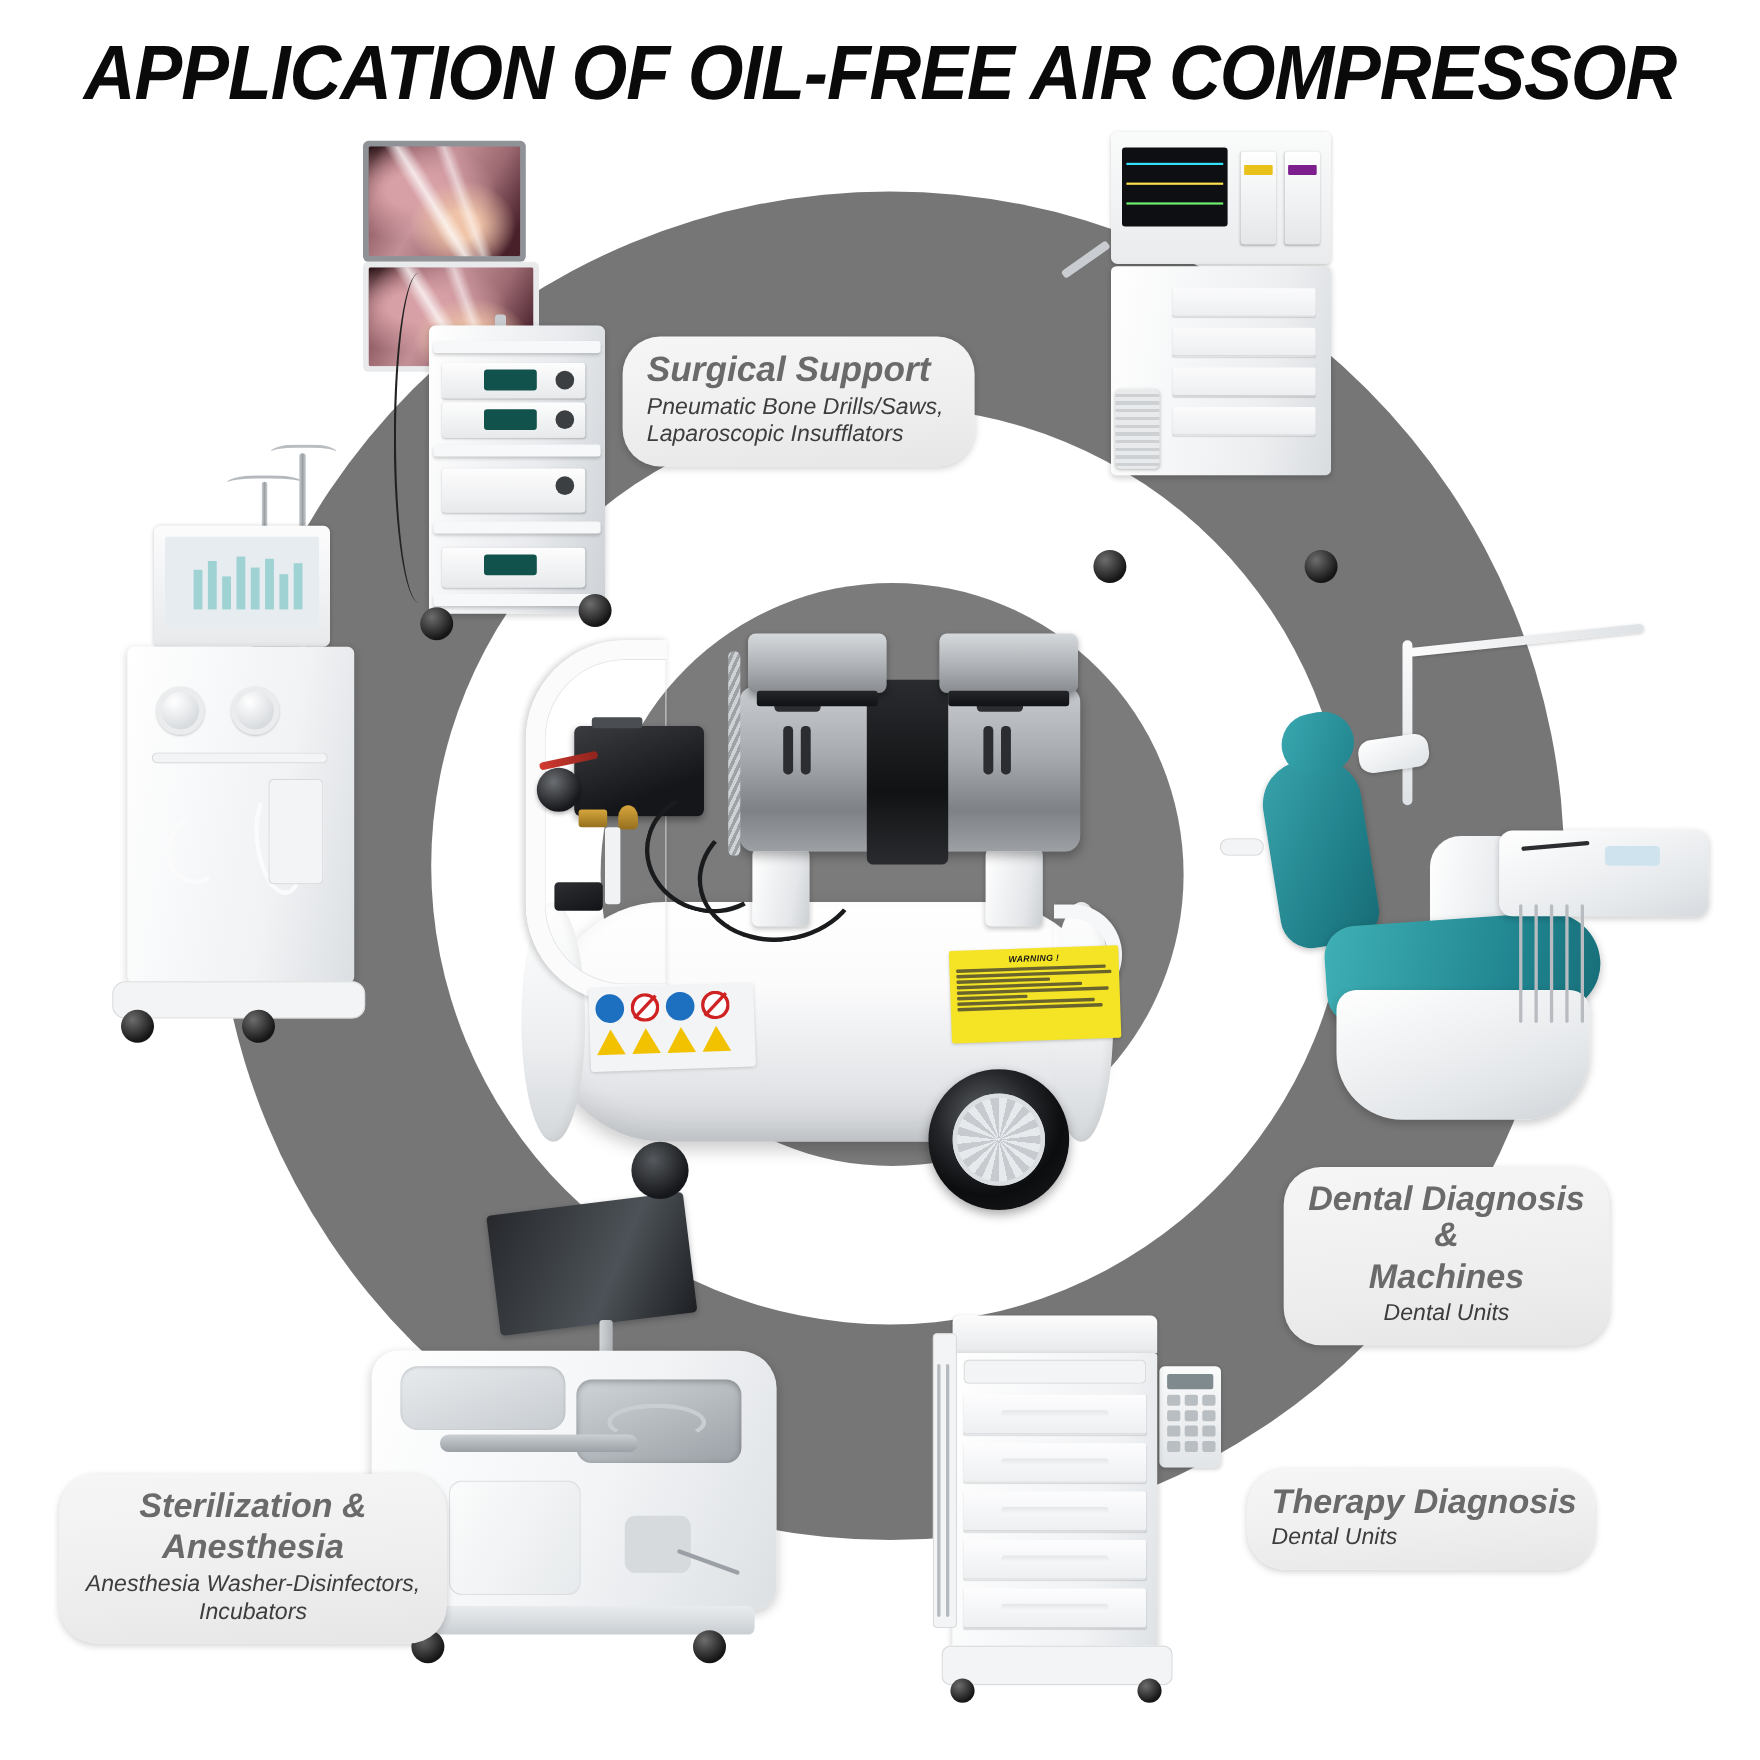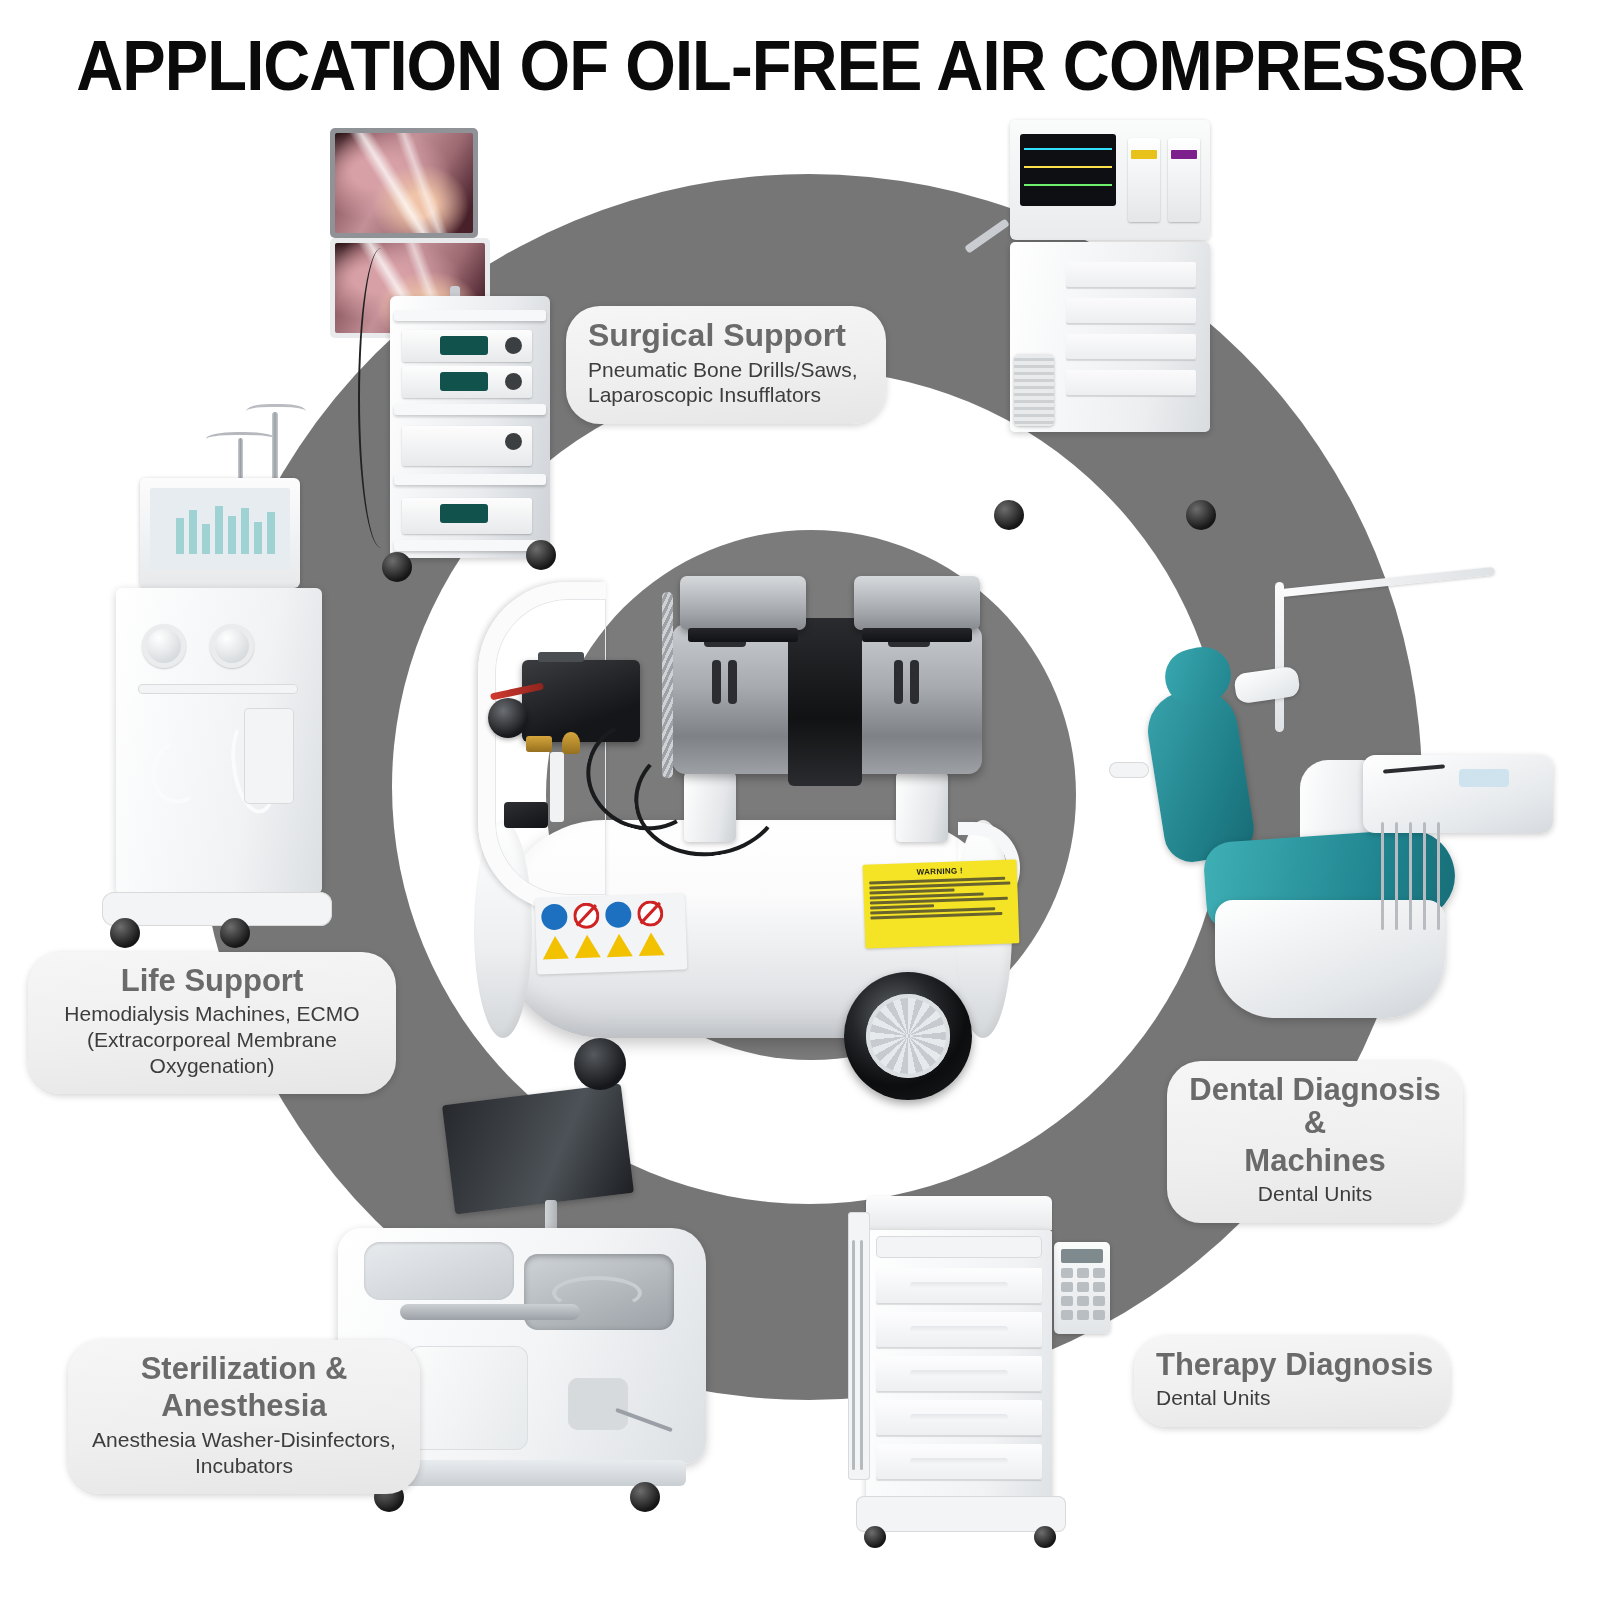--- a/index.html
+++ b/index.html
@@ -5,21 +5,21 @@
 <style>
   * { box-sizing: border-box; }
   html, body { margin:0; padding:0; }
   body {
     width:1600px; height:1600px;
     background:#ffffff;
     font-family:"Liberation Sans", sans-serif;
     overflow:hidden;
     position:relative;
   }
-  #stage { position:absolute; inset:0; width:1600px; height:1600px; }
+  #stage { position:absolute; inset:0; width:1600px; height:1600px;font-style:italic; }
 
   
   .title {
     position:absolute; top:26px; left:0; width:1600px;
     text-align:center;
     font-family:"Liberation Sans", sans-serif;
     font-weight:bold;
     font-size:70px;
     letter-spacing:-1px;
     color:#0a0a0a;
@@ -76,21 +76,21 @@
   .pill.center { text-align:center; }
   .pill.center .pill-title { white-space:normal; }
 
   #pill-surgical { left:566px; top:306px; width:320px; }
   #pill-surgical .pill-title { font-size:32px; }
   #pill-respiratory { left:1194px; top:228px; width:326px; }
   #pill-respiratory .pill-title { font-size:31px; }
   #pill-dental-treat { left:1167px; top:1061px; width:296px; }
   #pill-dental-diag { left:1134px; top:1336px; width:316px; }
   #pill-life { left:28px; top:952px; width:368px; }
-  #pill-steril { left:68px; top:1340px; width:352px; }
+  #pill-steril { left:54px; top:1340px; width:352px; }
 
   
   .dev { position:absolute; }
   .panel { position:absolute; background:#f3f4f5; border-radius:5px;
            box-shadow:inset 0 0 0 1px #d8dadc; }
   .panel.dark { background:#d7dadd; }
   .caster {
     position:absolute; width:30px; height:30px; border-radius:50%;
     background:radial-gradient(circle at 35% 30%, #6d6d6d, #161616 70%);
   }
@@ -668,25 +668,20 @@
     <div class="pill-title">Dental Diagnosis &amp;</div>
     <div class="pill-title">Machines</div>
     <div class="pill-sub">Dental Units</div>
   </div>
 
   <div class="pill" id="pill-dental-diag">
     <div class="pill-title">Therapy Diagnosis</div>
     <div class="pill-sub">Dental Units</div>
   </div>
 
-  <div class="pill center" id="pill-life">
-    <div class="pill-title">Life Support</div>
-    <div class="pill-sub">Hemodialysis Machines, ECMO</div>
-    <div class="pill-sub">(Extracorporeal Membrane Oxygenation)</div>
-  </div>
 
   <div class="pill center" id="pill-steril">
     <div class="pill-title">Sterilization &amp;</div>
     <div class="pill-title">Anesthesia</div>
     <div class="pill-sub">Anesthesia Washer-Disinfectors,</div>
     <div class="pill-sub">Incubators</div>
   </div>
 
 </div>
 

